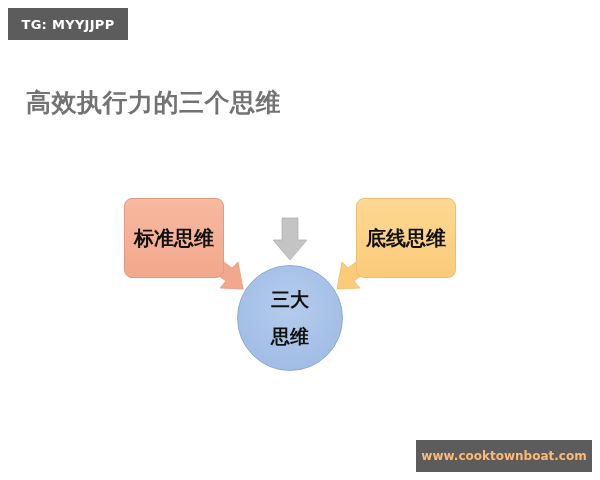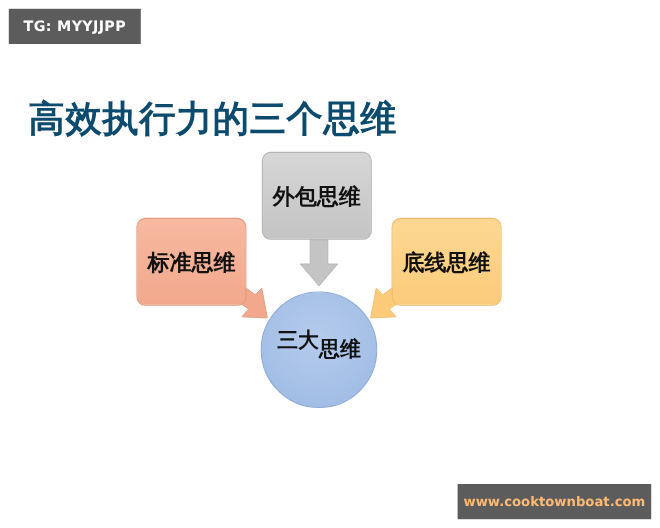--- a/index.html
+++ b/index.html
@@ -42,23 +42,23 @@
       font-size: 12px;
       font-weight: bold;
       display: flex;
       align-items: center;
       justify-content: center;
     }
     .page-title {
       position: absolute;
       left: 26px;
       top: 86px;
-      font-size: 33px;
+      font-size: 25px;
       font-weight: bold;
-      color: #0c4a6e;
+      color: #737373;
       letter-spacing: 0.5px;
       font-family: "DejaVu Sans", sans-serif;
     }
     .diagram {
       position: absolute;
       left: 0;
       top: 0;
       width: 600px;
       height: 480px;
     }
@@ -98,21 +98,21 @@
       position: absolute;
       left: 237px;
       top: 265px;
       width: 106px;
       height: 106px;
       border-radius: 50%;
       background: radial-gradient(circle at 50% 40%, #b4cbec 0%, #9cb9e3 100%);
       border: 1px solid #8daad6;
       box-sizing: border-box;
       display: flex;
-      flex-direction: row;
+      flex-direction: column;
       align-items: center;
       justify-content: center;
       font-weight: bold;
       font-size: 19px;
       color: #111111;
       line-height: 1;
       font-family: "DejaVu Sans", sans-serif;
     }
     .center-circle .line1 { margin-bottom: 18px; }
     svg.arrows {
@@ -137,23 +137,20 @@
 
     <g>
       <polygon points="212,262 224,262 232,268 238,262 243,289 220,288 226,281 216,274" fill="#f2a88c" stroke="#e29a80" stroke-width="0.8"></polygon>
     </g>
 
     <g>
       <polygon points="368,262 356,262 348,268 342,262 337,289 360,288 354,281 364,274" fill="#fbcb7a" stroke="#eebd6f" stroke-width="0.8"></polygon>
     </g>
   </svg>
 
-  <div class="box box-top">
-    <span>外包思维</span>
-  </div>
 
   <div class="box box-left">
     <span>标准思维</span>
   </div>
 
   <div class="box box-right">
     <span>底线思维</span>
   </div>
 
   <div class="center-circle">

